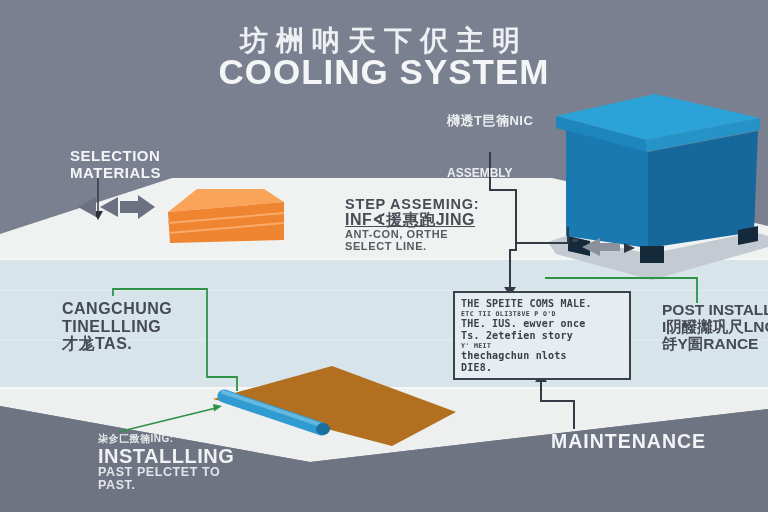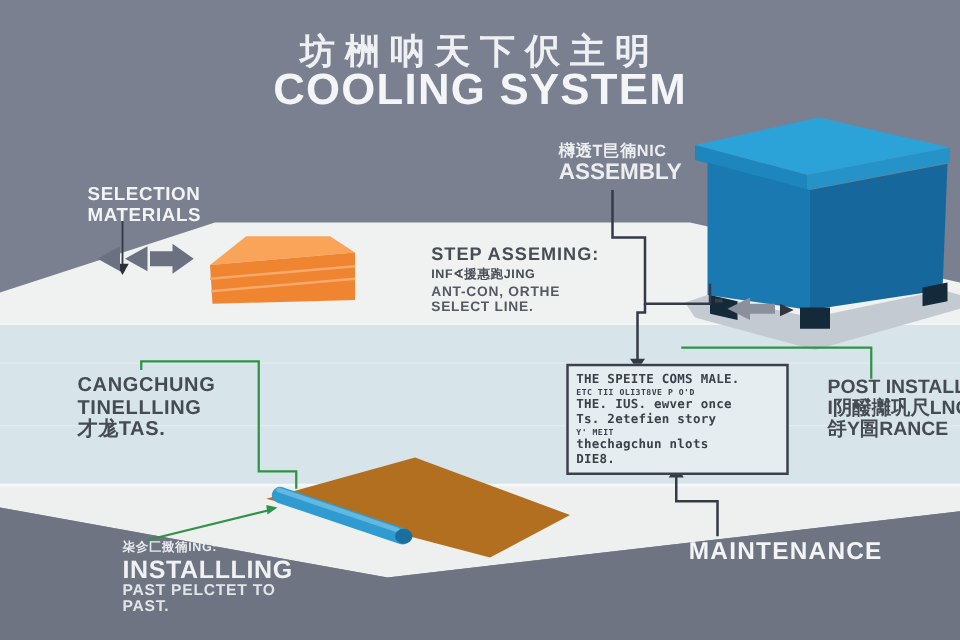--- a/index.html
+++ b/index.html
@@ -8,24 +8,24 @@
     font-family:"Liberation Sans",sans-serif;background:#7a8090;
   }
   .stage svg{position:absolute;left:0;top:0;}
   .lbl{position:absolute;font-weight:bold;white-space:nowrap;}
   .lbl span{display:block;}
   .title1{left:0;right:0;top:22px;text-align:center;font-size:28px;letter-spacing:8px;color:#eef0f3;}
   .title2{left:0;right:0;top:52px;text-align:center;font-size:35px;letter-spacing:1px;color:#f4f5f7;}
   .sel{left:70px;top:147px;color:#f3f4f6;font-size:15px;line-height:17px;letter-spacing:0.5px;}
   .asm{left:447px;top:113px;color:#eceef0;}
   .asm .l1{font-size:13px;line-height:15px;letter-spacing:0.5px;}
-  .asm .l2{font-size:18px;line-height:19px;}
+  .asm .l2{font-size:12px;line-height:19px;margin-top:36px;}
   .step{left:345px;top:197px;color:#474c55;}
   .step .l1{font-size:14.5px;line-height:15px;letter-spacing:0.8px;}
-  .step .l2{font-size:10px;line-height:16px;letter-spacing:0.5px;}
+  .step .l2{font-size:16px;line-height:16px;letter-spacing:0.5px;text-decoration:underline;}
   .step .l3,.step .l4{font-size:11px;line-height:12px;color:#555a62;letter-spacing:0.6px;}
   .cang{left:62px;top:300px;color:#464b53;font-size:16px;line-height:17.5px;letter-spacing:0.5px;}
   .postr{left:662px;top:301px;color:#464b53;font-size:15.5px;line-height:17px;}
   .cbox{left:453px;top:291px;width:178px;box-sizing:border-box;padding:5px 6px 4px 6px;
         background:#e5edf1;border:2px solid #3a404c;color:#3b4049;
         font-family:"DejaVu Sans Mono",monospace;font-weight:bold;}
   .cbox .n{font-size:10px;line-height:12px;letter-spacing:0.2px;white-space:nowrap;}
   .cbox .s{font-size:6.5px;line-height:8px;letter-spacing:0.4px;white-space:nowrap;}
   .postb{left:551px;top:430px;color:#f3f4f6;font-size:19.5px;line-height:22px;letter-spacing:1px;}
   .inst{left:98px;top:432px;color:#f0f1f3;}

